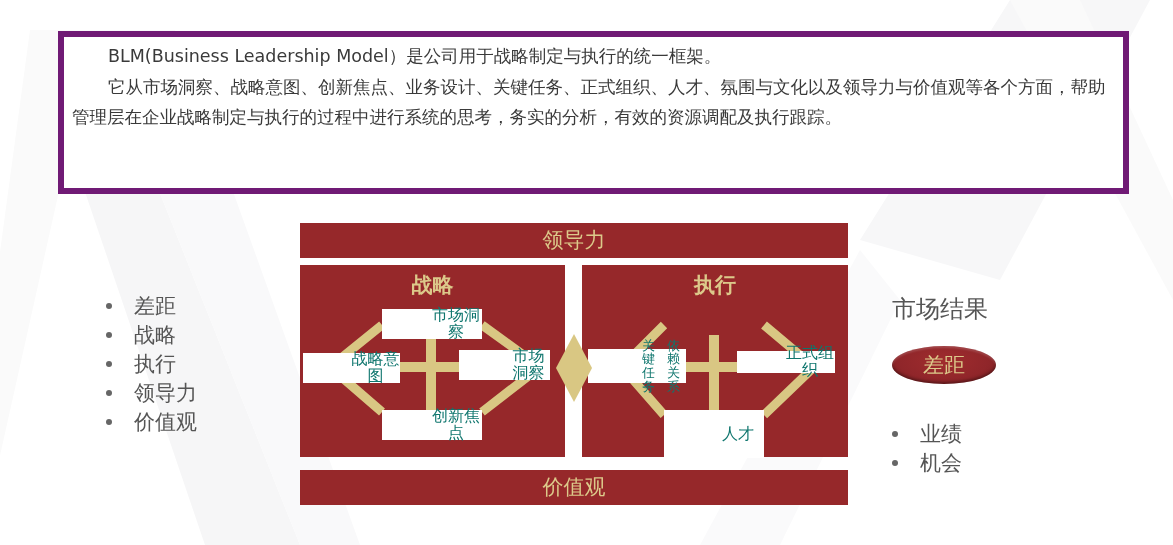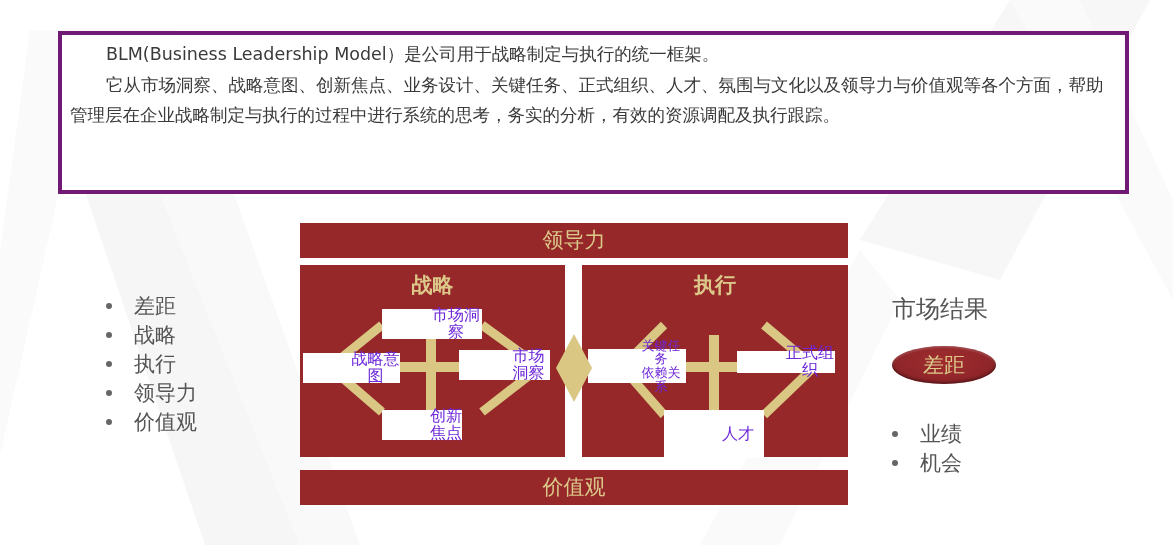--- a/index.html
+++ b/index.html
@@ -3,21 +3,21 @@
 <meta charset="utf-8">
 <style>
   * { box-sizing: border-box; margin: 0; padding: 0; }
   html, body { width: 1173px; height: 545px; overflow: hidden; background: #ffffff; }
   body { position: relative; font-family: "DejaVu Sans", "Liberation Sans", sans-serif; color: #404040; }
 
   .watermark { position: absolute; inset: 0; z-index: 0; pointer-events: none; }
 
   .intro-box {
     position: absolute; left: 58px; top: 31px; width: 1071px; height: 163px;
-    border: 4px solid #701a75; background: #fff; z-index: 1;
+    border: 6px solid #701a75; background: #fff; z-index: 1;
     padding: 4px 8px 0 8px;
     font-size: 17.5px; line-height: 30.5px; color: #3a3a3a;
   }
   .intro-box p { margin: 0; }
   .intro-box .indent { text-indent: 36px; }
 
   .band {
     position: absolute; left: 300px; width: 548px; height: 35px; background: #96282a;
     color: #dcc98a; font-size: 21px; line-height: 35px; text-align: center; z-index: 1;
   }
@@ -27,26 +27,26 @@
   .panel { position: absolute; top: 265px; height: 192px; background: #96282a; z-index: 1; }
   .panel.left { left: 300px; width: 265px; }
   .panel.right { left: 582px; width: 266px; }
   .panel-title {
     position: absolute; top: 6px; left: 0; right: 0; text-align: center;
     color: #dcc98a; font-size: 21px; font-weight: bold; line-height: 28px;
   }
   .panel svg.frame { position: absolute; left: 0; top: 0; }
 
   .node {
-    position: absolute; background: #fff; color: #6d28d9; text-align: center;
+    position: absolute; background: #fff; color: #0f766e; text-align: center;
     font-size: 16px; display: flex; align-items: center; justify-content: center;
     line-height: 1.05;
     padding-left: 48px;
   }
-  .node.small { font-size: 13px; flex-direction: column; }
+  .node.small { font-size: 13px; flex-direction: row; }
 
   .diamond { position: absolute; left: 556px; top: 334px; z-index: 2; }
 
   .list { position: absolute; z-index: 1; list-style: none; color: #555; font-size: 21px; }
   .list li { display: flex; align-items: center; height: 29px; }
   .list .dot { width: 6px; height: 6px; border-radius: 50%; background: #666; margin-right: 22px; flex: none; }
   .left-list { left: 106px; top: 291px; }
   .right-list { left: 892px; top: 419px; }
 
   .market-title { position: absolute; left: 892px; top: 293px; font-size: 24px; color: #555; z-index: 1; }
@@ -83,21 +83,21 @@
       <polyline points="82,60 30,102 82,147"></polyline>
       <polyline points="182,60 240,102 182,147"></polyline>
     </g>
     <rect x="126" y="70" width="10" height="80" fill="#d9c783"></rect>
     <rect x="88" y="97" width="82" height="10" fill="#d9c783"></rect>
   </svg>
   <div class="panel-title">战略</div>
   <div class="node" style="left:82px;top:44px;width:100px;height:30px;">市场洞察</div>
   <div class="node" style="left:3px;top:88px;width:97px;height:30px;">战略意图</div>
   <div class="node" style="left:159px;top:85px;width:91px;height:30px;">市场洞察</div>
-  <div class="node" style="left:82px;top:145px;width:80px;height:30px;">创新焦点</div>
+  <div class="node" style="left:82px;top:145px;width:100px;height:30px;">创新焦点</div>
 </div>
 
 <svg class="diamond" width="36" height="68" viewBox="0 0 36 68">
   <polygon points="18,0 36,34 18,68 0,34" fill="#d9c783"></polygon>
 </svg>
 
 <div class="panel right">
   <svg class="frame" width="266" height="192" viewBox="0 0 266 192">
     <g stroke="#d9c783" stroke-width="9" fill="none" stroke-linecap="butt">
       <polyline points="82,60 40,102 82,150"></polyline>

